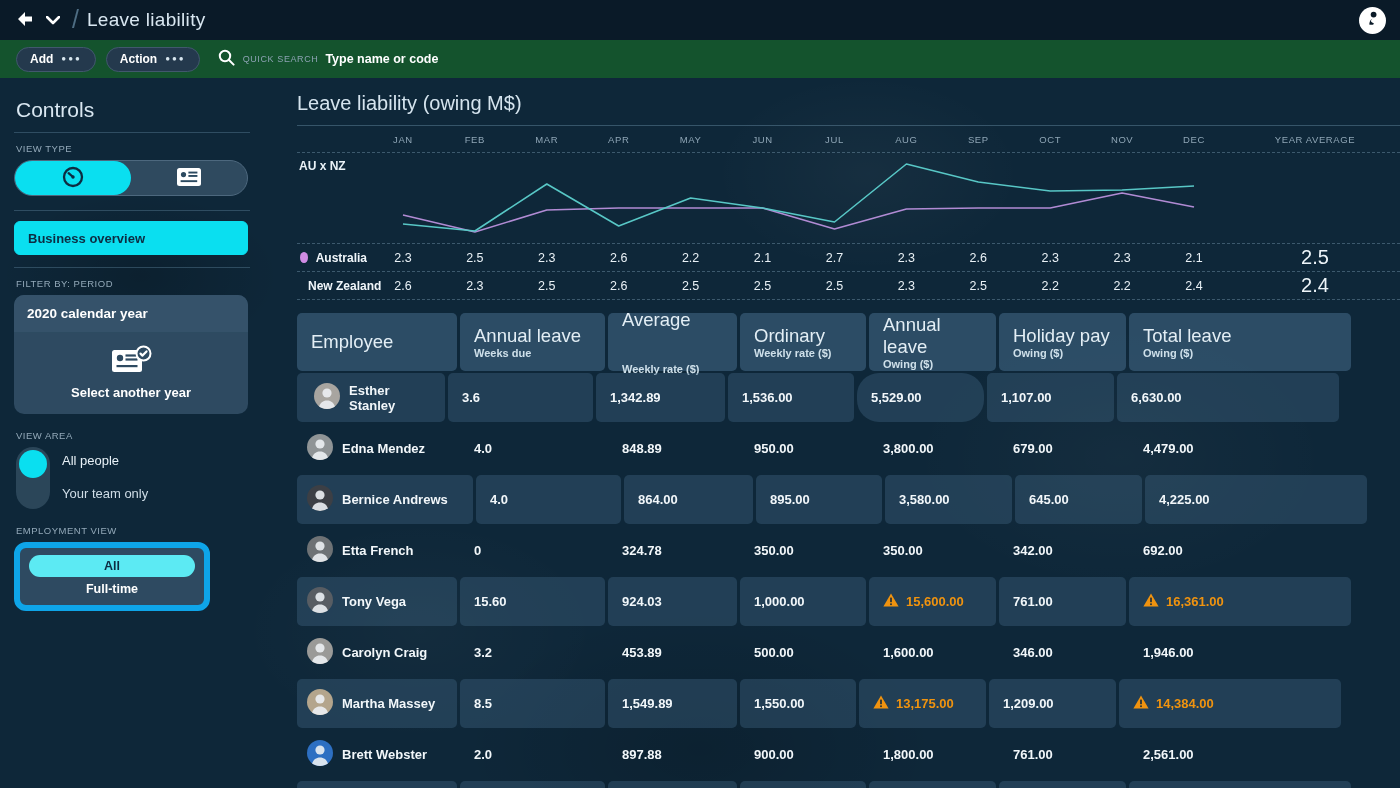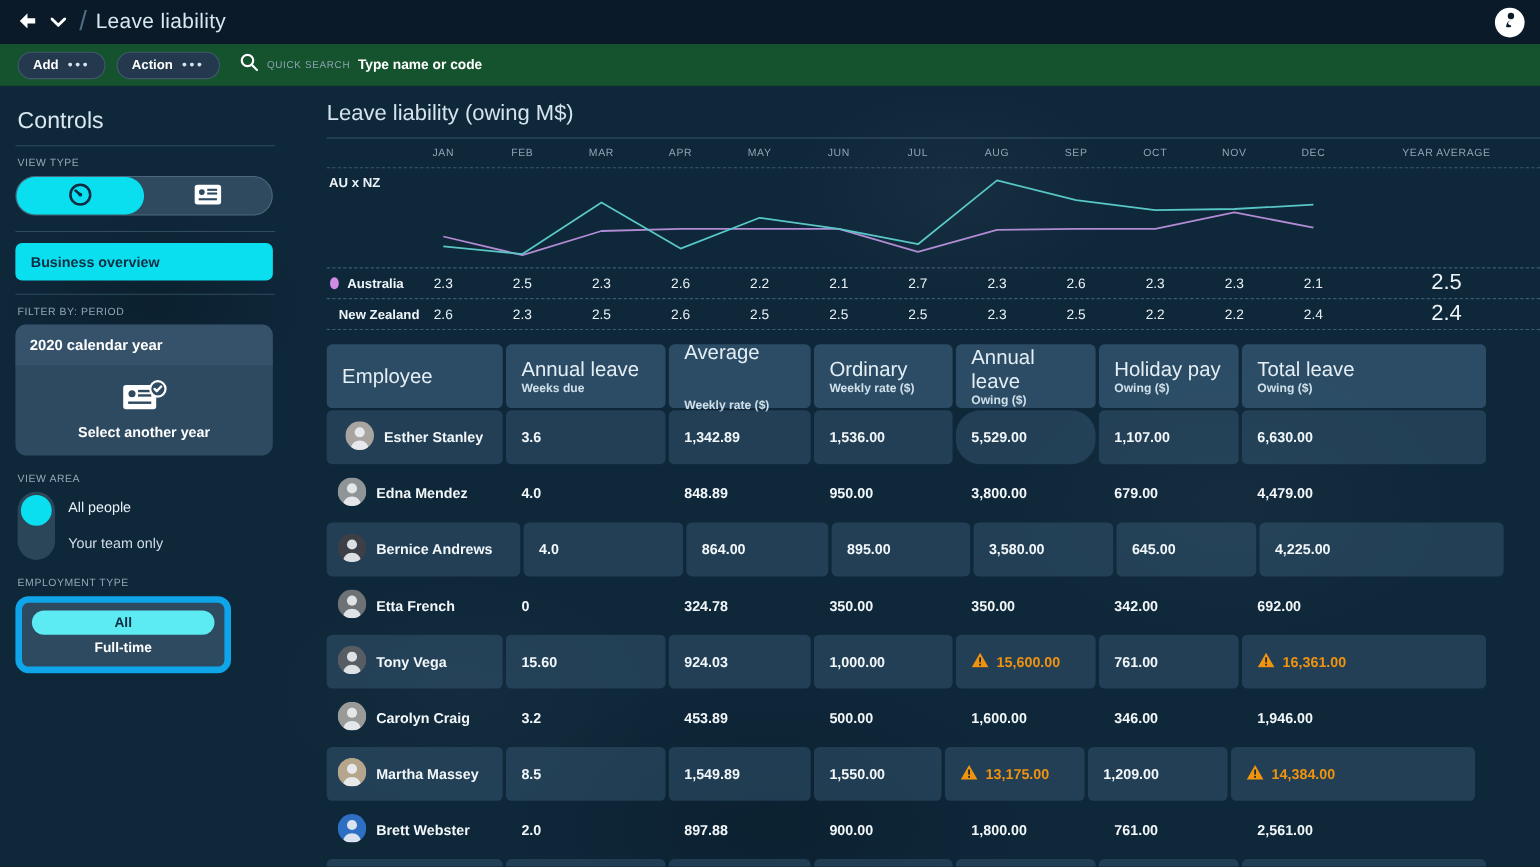--- a/index.html
+++ b/index.html
@@ -218,21 +218,21 @@
       <div class="viewarea">
         <div class="va-toggle">
           <div class="va-knob"></div>
         </div>
         <div class="va-options">
           <button class="va-option">All people</button>
           <button class="va-option dim">Your team only</button>
         </div>
       </div>
 
-      <div class="side-label">EMPLOYMENT TYPE</div>
+      <div class="side-label">EMPLOYMENT VIEW</div>
       <div class="emp-card">
         <button class="emp-all">All</button>
         <button class="emp-ft">Full-time</button>
       </div>
     </aside>
 
     <main class="main">
       <h2 class="main-title">Leave liability (owing M$)</h2>
 
       <div class="cgrid month-row">
@@ -325,21 +325,21 @@
             <div class="th" style="width: 127px;">
               <div class="lbl">Holiday pay</div>
               <div class="sub">Owing ($)</div>
             </div>
             <div class="th" style="width: 222px;">
               <div class="lbl">Total leave</div>
               <div class="sub">Owing ($)</div>
             </div>
           </div>
           <div class="trow tr odd">
-            <div class="td emp" style="width: 160px; padding-left: 17px;">
+            <div class="td emp" style="width: 148px; padding-left: 17px;">
               <span><svg width="26" height="26" viewBox="0 0 26 26">
                   <defs>
                     <clipPath id="c-a8a5a0">
                       <circle cx="13" cy="13" r="13"></circle>
                     </clipPath>
                   </defs>
                   <circle cx="13" cy="13" r="13" fill="#a8a5a0"></circle>
                   <g clip-path="url(#c-a8a5a0)">
                     <circle cx="13" cy="10" r="4.6" fill="#ecf0f3" opacity=".9"></circle>
                     <path d="M4.5 26c.8-6 4.3-8.6 8.5-8.6s7.7 2.6 8.5 8.6z" fill="#ecf0f3" opacity=".9"></path>

